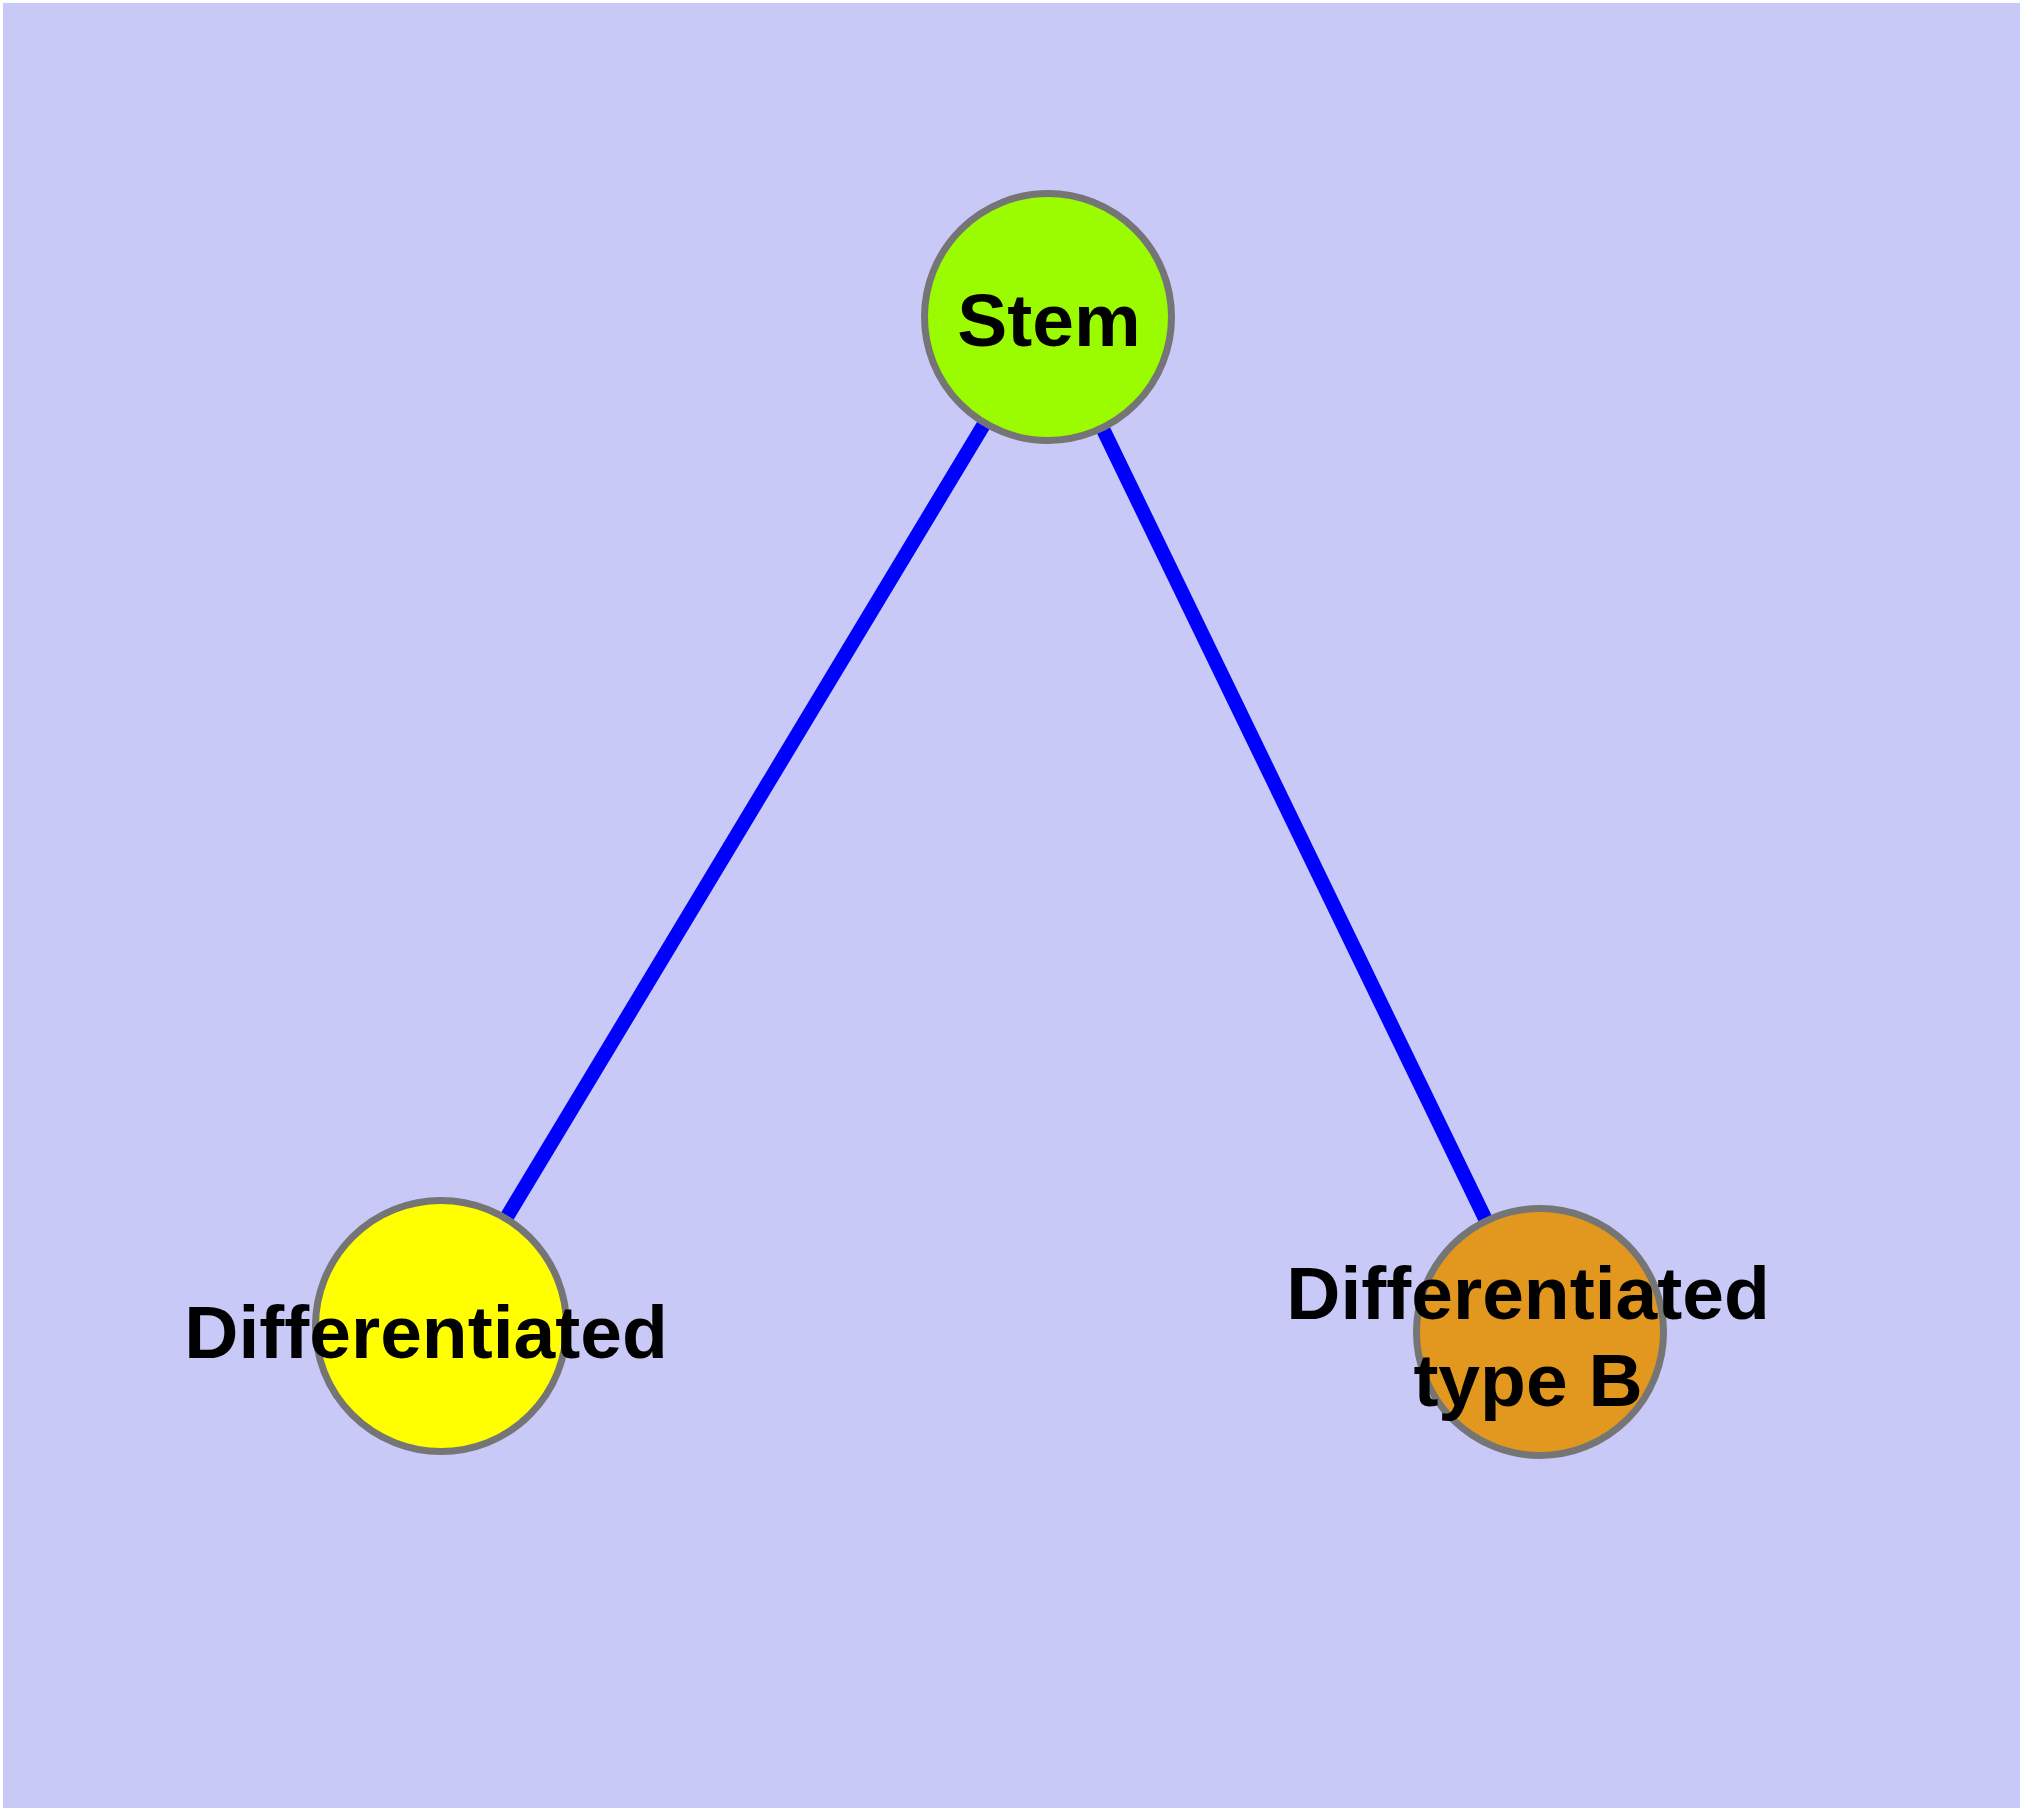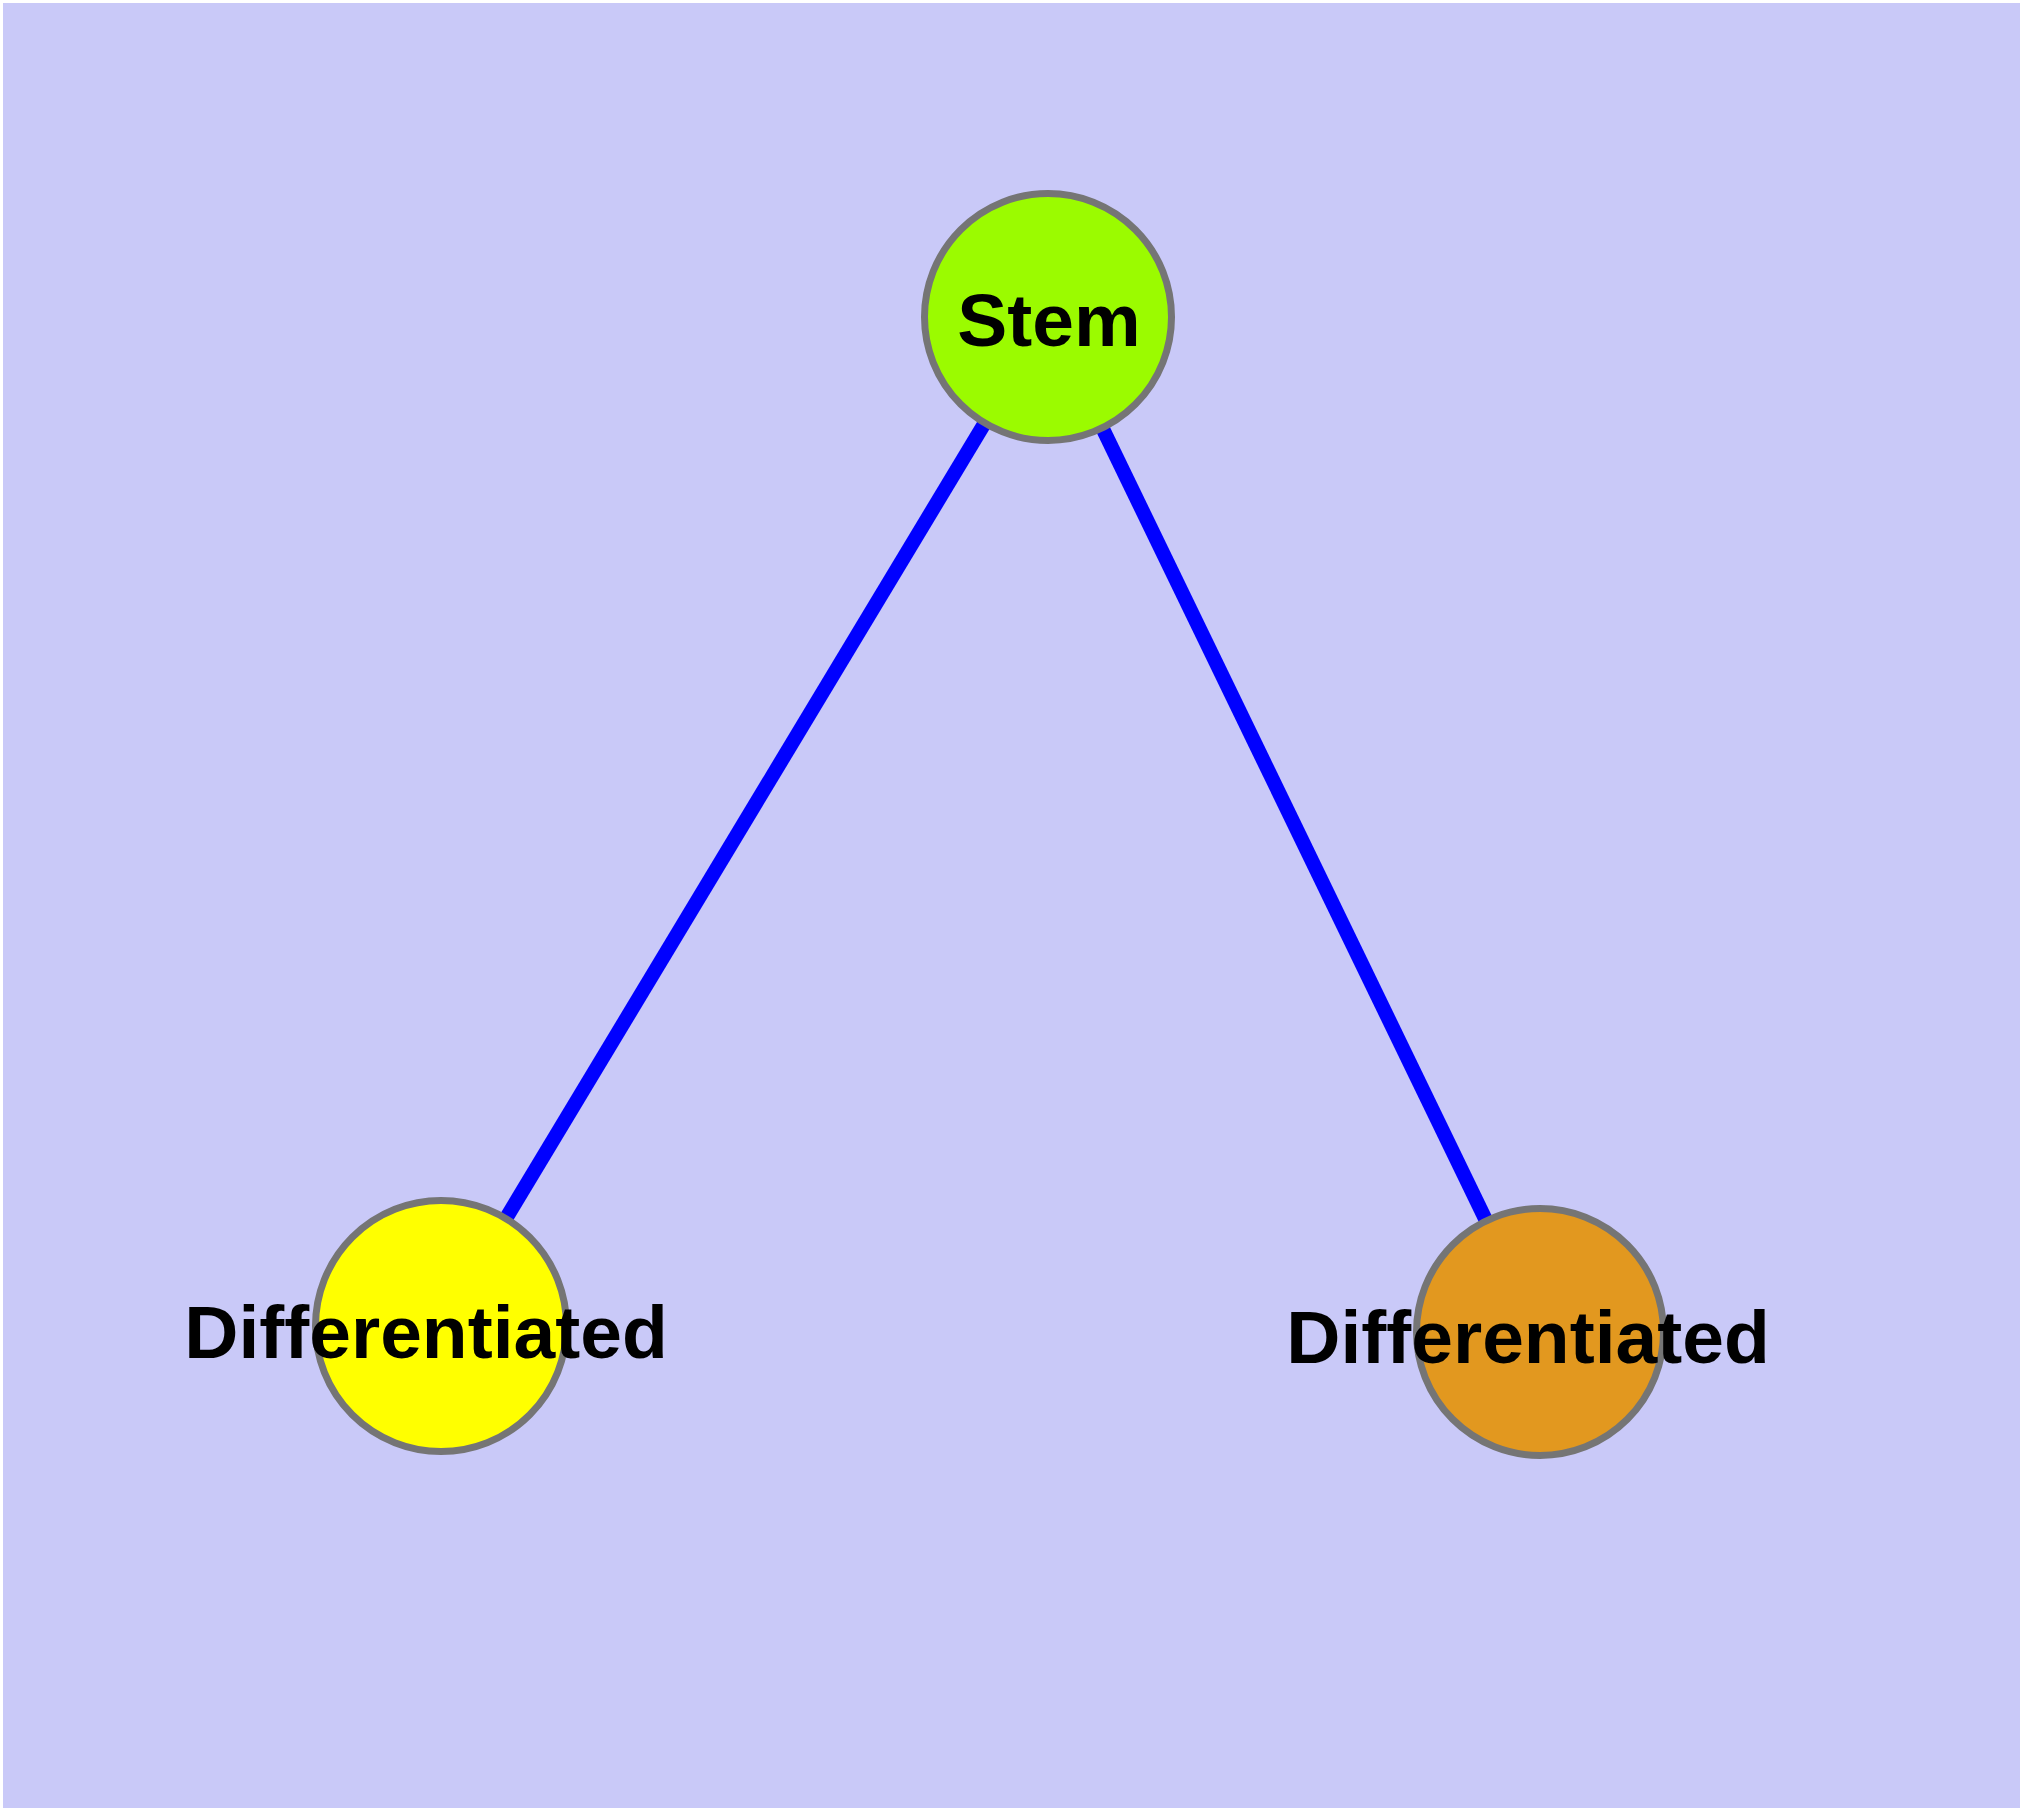--- a/index.html
+++ b/index.html
@@ -61,16 +61,17 @@
   <div class="node node-b" style="background-color: rgb(226, 152, 31); border-color: rgb(117, 117, 117);"></div>
 
   <div class="label label-stem">Stem</div>
 
   <div class="label label-a">
     <div>Differentiated</div>
   </div>
 
   <div class="label label-b">
     <div>Differentiated</div>
+    <div>type B</div>
   </div>
 
 </div>
 
 
 </body></html>

